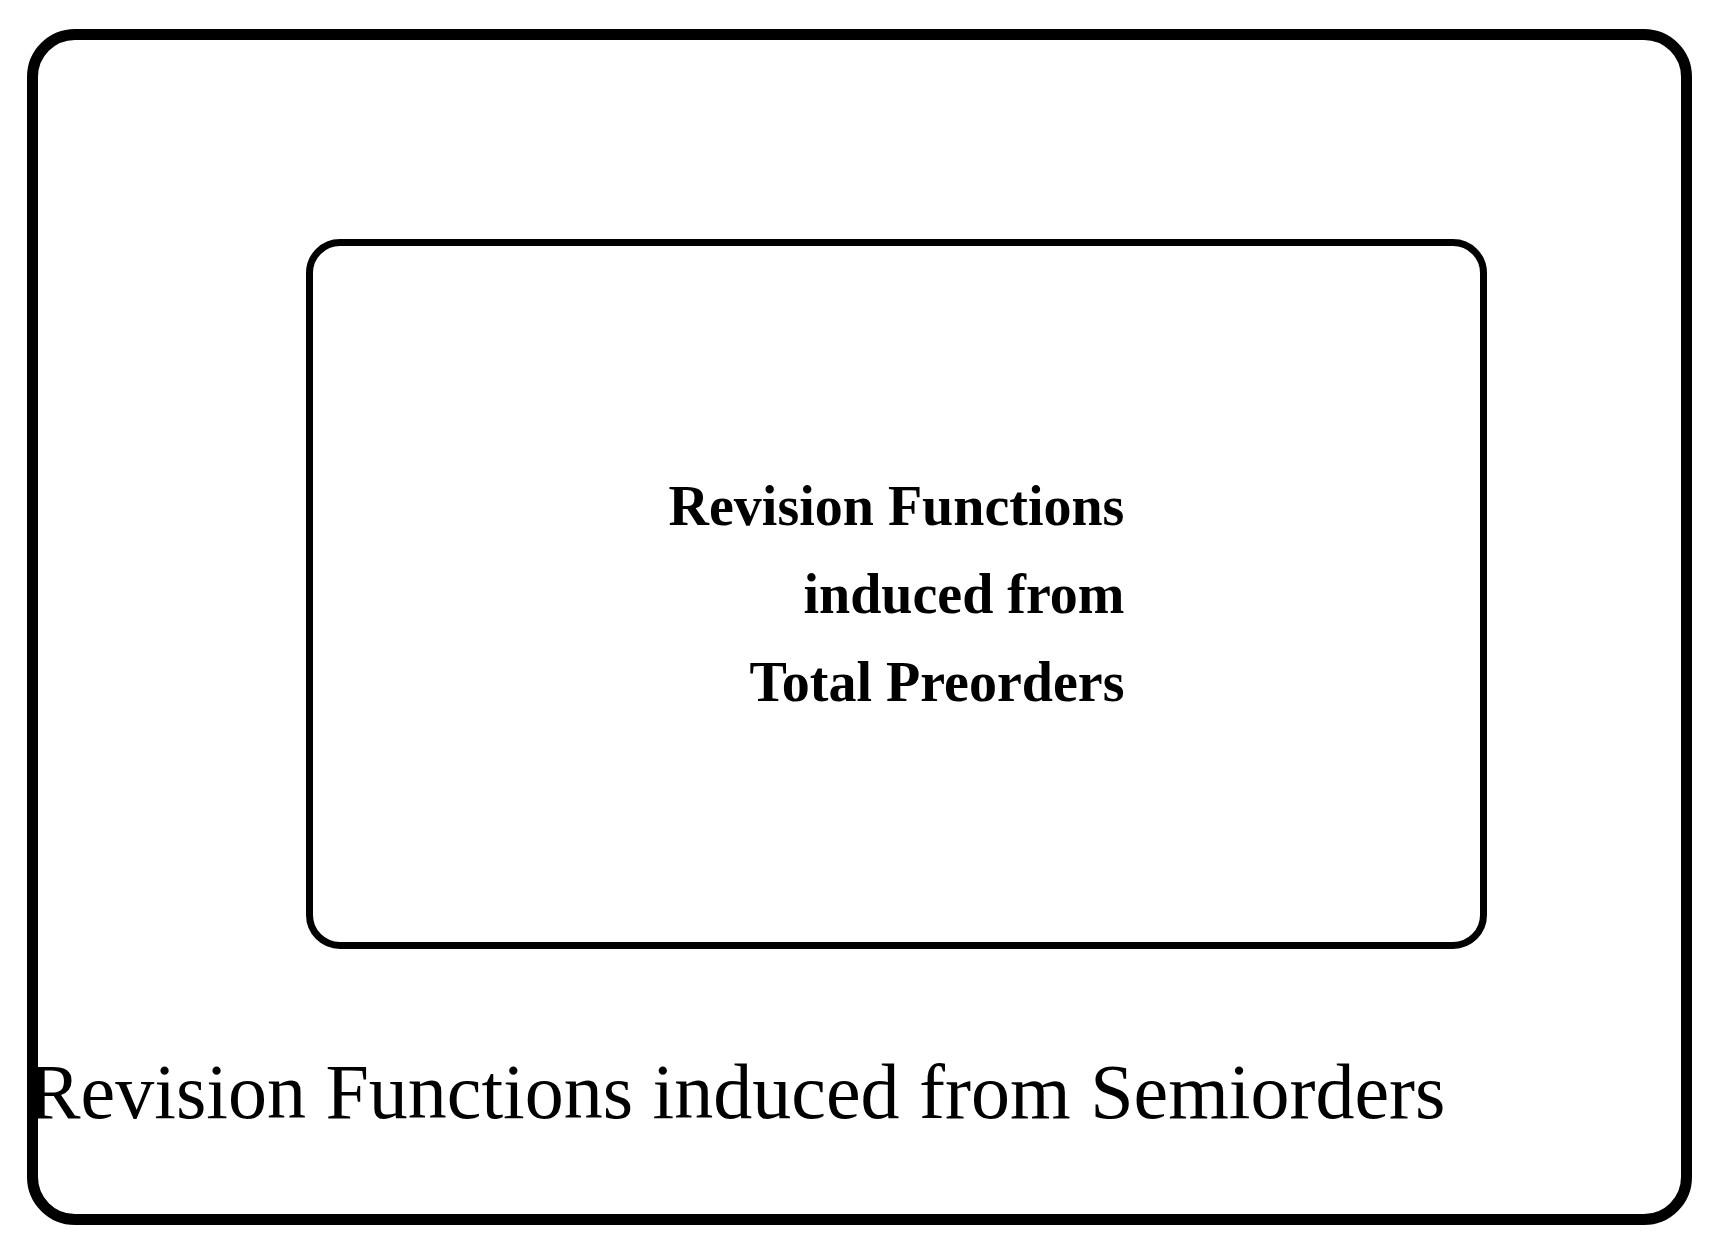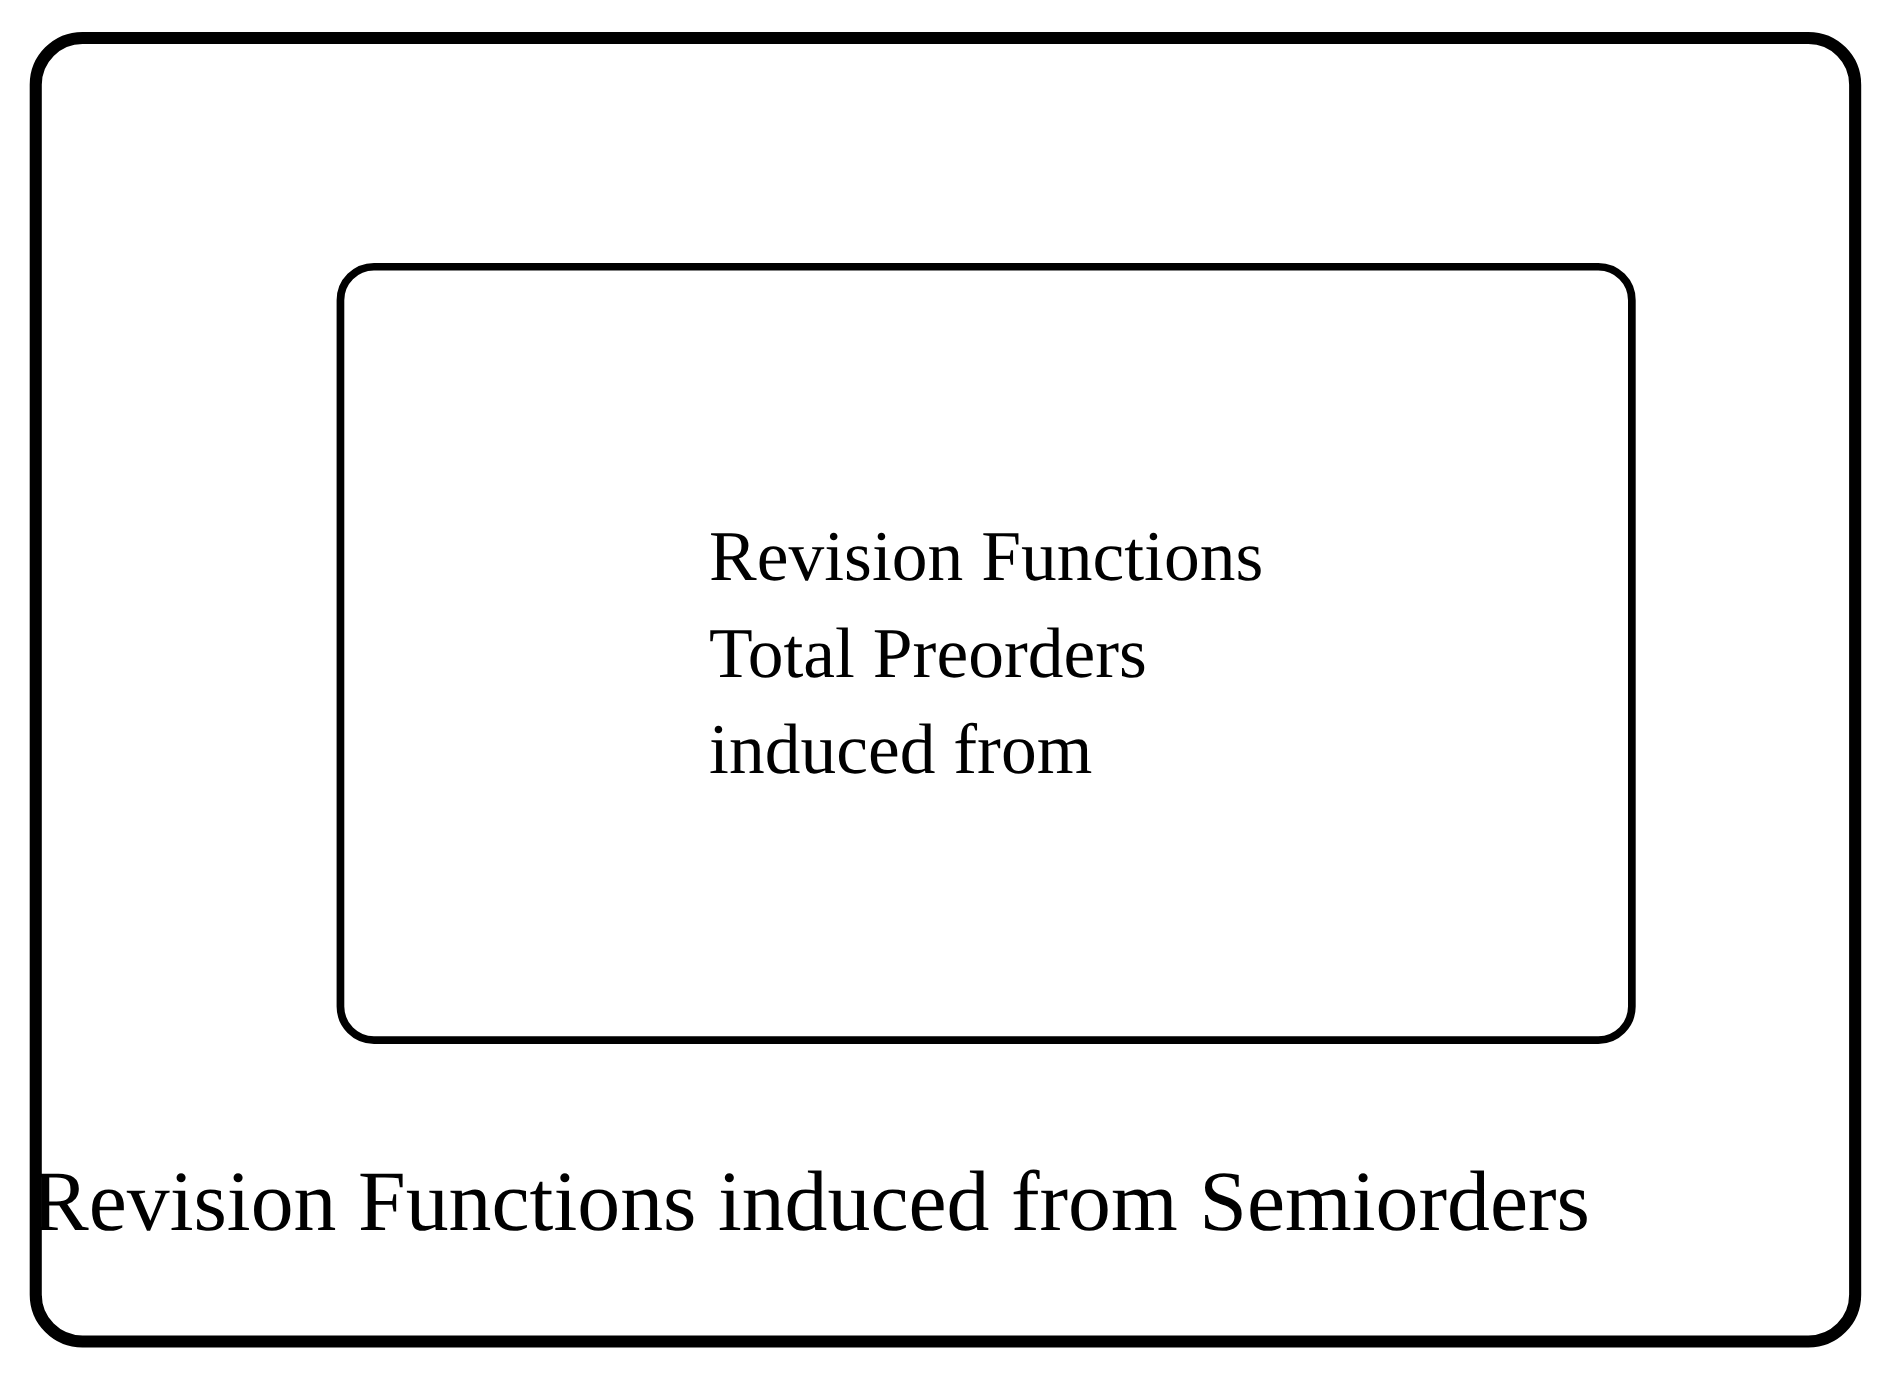--- a/index.html
+++ b/index.html
@@ -35,24 +35,25 @@
     width: 1181px;
     height: 710px;
     border: 7px solid #000000;
     border-radius: 34px;
     background: #ffffff;
     display: flex;
     align-items: center;
     justify-content: center;
   }
   .inner-label {
-    text-align: left;
-    font-size: 65px;
+    text-align: right;
+    font-size: 56px;
     line-height: 88px;
     white-space: nowrap;
+    font-weight: bold;
   }
   .outer-label {
     position: absolute;
     left: 27px;
     width: 1420px;
     top: 1048px;
     text-align: center;
     font-size: 78px;
     line-height: 88px;
     white-space: nowrap;
@@ -61,22 +62,22 @@
 </head>
 <body>
 
 <div class="figure">
 
   <div class="outer-set">
 
     <div class="inner-set">
       <div class="inner-label">
         <div>Revision Functions</div>
+        <div>induced from</div>
         <div>Total Preorders</div>
-        <div>induced from</div>
       </div>
     </div>
 
   </div>
 
   <div class="outer-label">Revision Functions induced from Semiorders</div>
 
 </div>
 
 </body></html>

